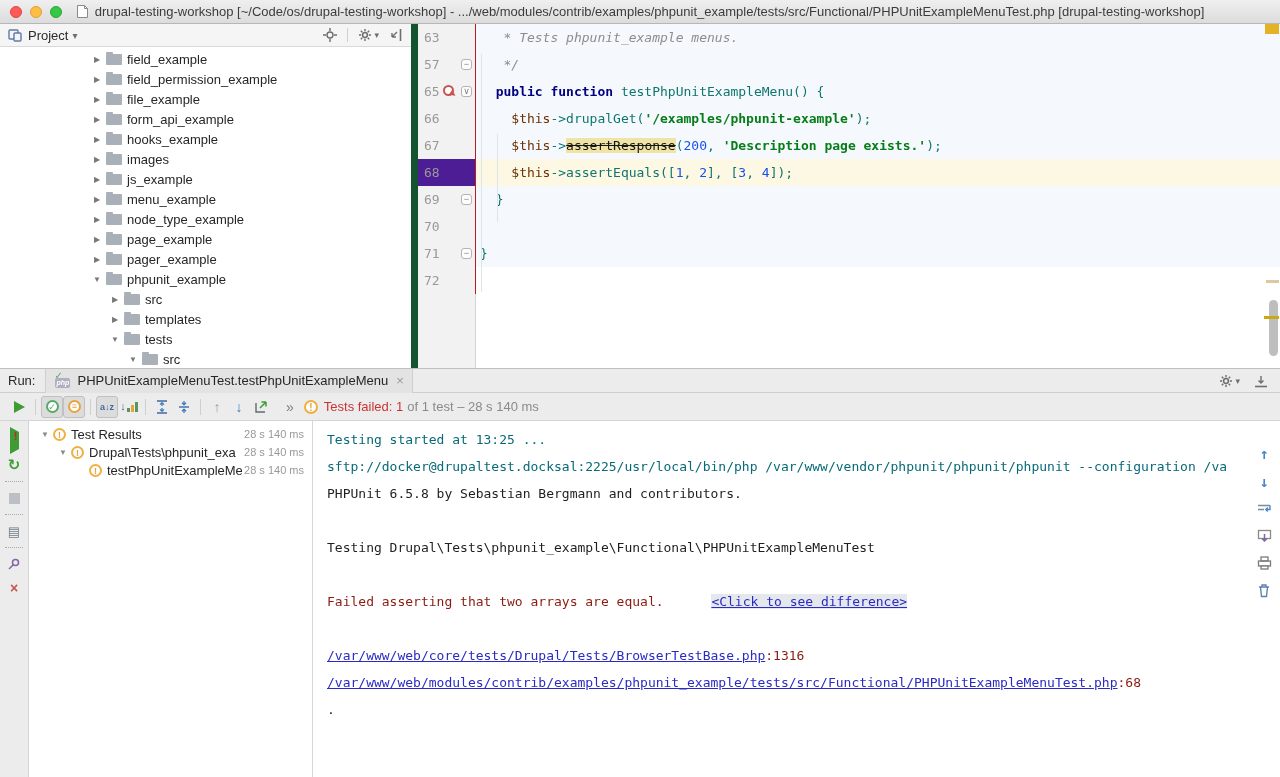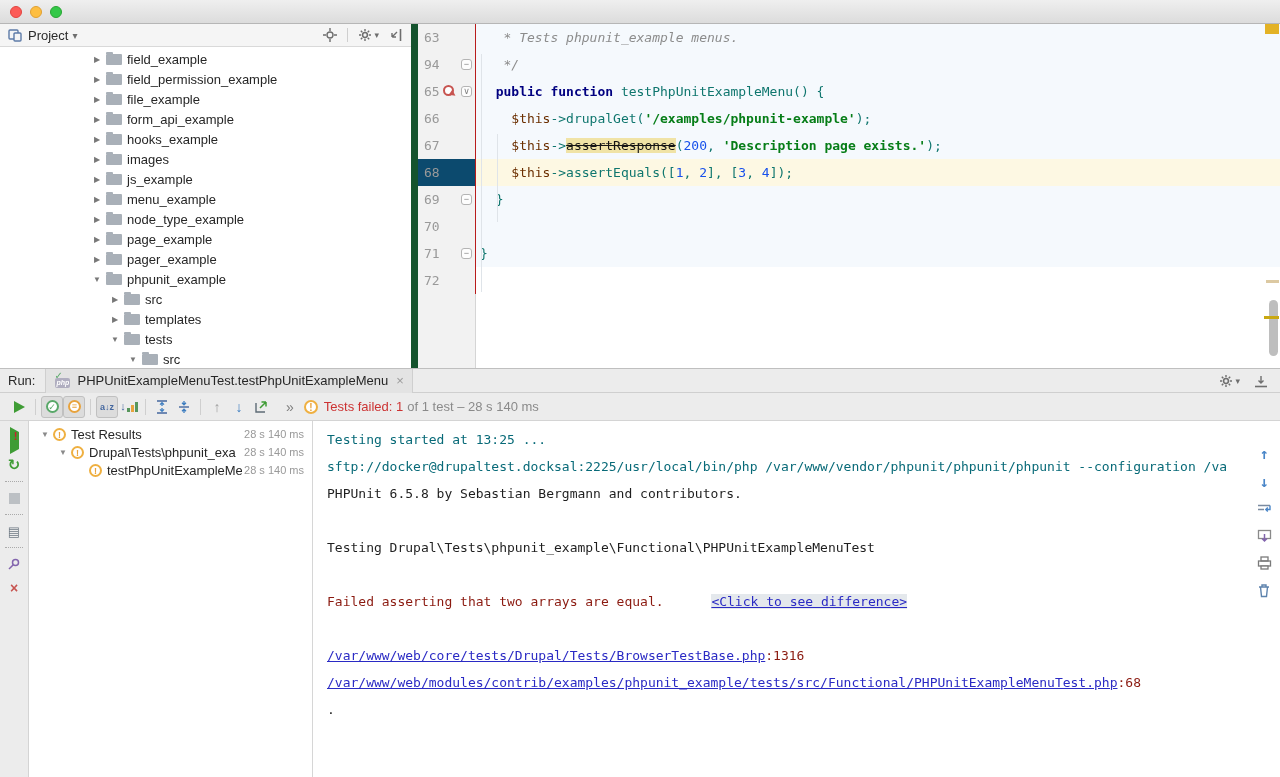--- a/index.html
+++ b/index.html
@@ -37,21 +37,21 @@
   .ed-row { display:flex; height:27px; flex:none; }
   .gutter { width:58px; background:#f2f2f2; border-right:1px solid #b91c1c; position:relative; flex:none; }
   .gutter .num { position:absolute; left:6px; top:0; line-height:27px; color:#999; }
   .fold { position:absolute; right:3px; top:8px; width:11px; height:11px; border:1px solid #b4b4b4; border-radius:3px; background:#fdfdfd; color:#808080; font-size:9px; line-height:9px; text-align:center; font-family:"Liberation Sans",sans-serif; }
   .failed-marker { position:absolute; left:25px; top:7px; width:11px; height:11px; border:2px solid #c75450; border-radius:50%; background:#fff; }
   .failed-marker::after { content:""; position:absolute; right:-4px; bottom:-3px; width:0; height:0;
       border-left:6px solid #c75450; border-top:3px solid transparent; border-bottom:3px solid transparent; transform:rotate(35deg); }
   .code { flex:1; white-space:pre; line-height:27px; padding-left:4px; color:#141414; }
   .ed-row.scope .code { background:#f5f9fd; }
   .ed-row.hl .code { background:#fdf8e3; }
-  .ed-row.hl .gutter { background:#0c4a6e; }
+  .ed-row.hl .gutter { background:#4c1d95; }
   .tk-cmt { color:#8c8c8c; font-style:italic; }
   .tk-kw { color:#000080; font-weight:bold; }
   .tk-str { color:#067d17; font-weight:bold; }
   .tk-num { color:#1750eb; }
   .tk-var { color:#6b2f00; }
   .tk-p { color:#0f766e; }
   .tk-depr { color:#141414; text-decoration:line-through; background:#f0e3a6;margin-top:8px; }
   .ed-fill { flex:1; display:flex; }
   .ed-fill .gutter-fill { width:58px; background:#f2f2f2; border-right:1px solid #d5d5d5; }
   .indent-guide { position:absolute; width:1px; background:#dfe4e9; }
@@ -130,20 +130,27 @@
 <body>
 
 <div class="root">
 
   <div class="titlebar">
     <div class="lights">
       <span class="light red"></span>
       <span class="light yellow"></span>
       <span class="light green"></span>
     </div>
+    <div class="title-center">
+      <svg class="ic" width="13" height="15" viewBox="0 0 13 15">
+        <path d="M1.5 1.5h7l3 3v9h-10z" fill="#fdfdfd" stroke="#8a8a8a"></path>
+        <path d="M8.5 1.5v3h3" fill="none" stroke="#8a8a8a"></path>
+      </svg>
+      <span class="title-text">drupal-testing-workshop [~/Code/os/drupal-testing-workshop] - .../web/modules/contrib/examples/phpunit_example/tests/src/Functional/PHPUnitExampleMenuTest.php [drupal-testing-workshop]</span>
+    </div>
   </div>
 
   <div class="workspace">
     <div class="project-pane">
       <div class="project-header">
         <svg class="ic" width="14" height="13" viewBox="0 0 14 13" style="margin-right:6px">
           <rect x="1" y="1" width="9" height="9" rx="1" fill="none" stroke="#5d7ba8" stroke-width="1.4"></rect>
           <rect x="6" y="4" width="7" height="8" rx="1" fill="#f5f5f5" stroke="#5d7ba8" stroke-width="1.4"></rect>
         </svg>
         <span>Project</span>
@@ -254,21 +261,21 @@
     <div class="editor-pane">
       <div>
           <div class="ed-row scope">
             <div class="gutter">
               <span class="num">63</span>
             </div>
             <div class="code"><span class="tk-cmt">   * Tests phpunit_example menus.</span></div>
           </div>
           <div class="ed-row scope">
             <div class="gutter">
-              <span class="num">94</span>
+              <span class="num">57</span>
               <span class="fold">−</span>
             </div>
             <div class="code"><span class="tk-cmt">   */</span></div>
           </div>
           <div class="ed-row scope">
             <div class="gutter">
               <span class="num">65</span>
               <span class="failed-marker"></span>
               <span class="fold">∨</span>
             </div>

